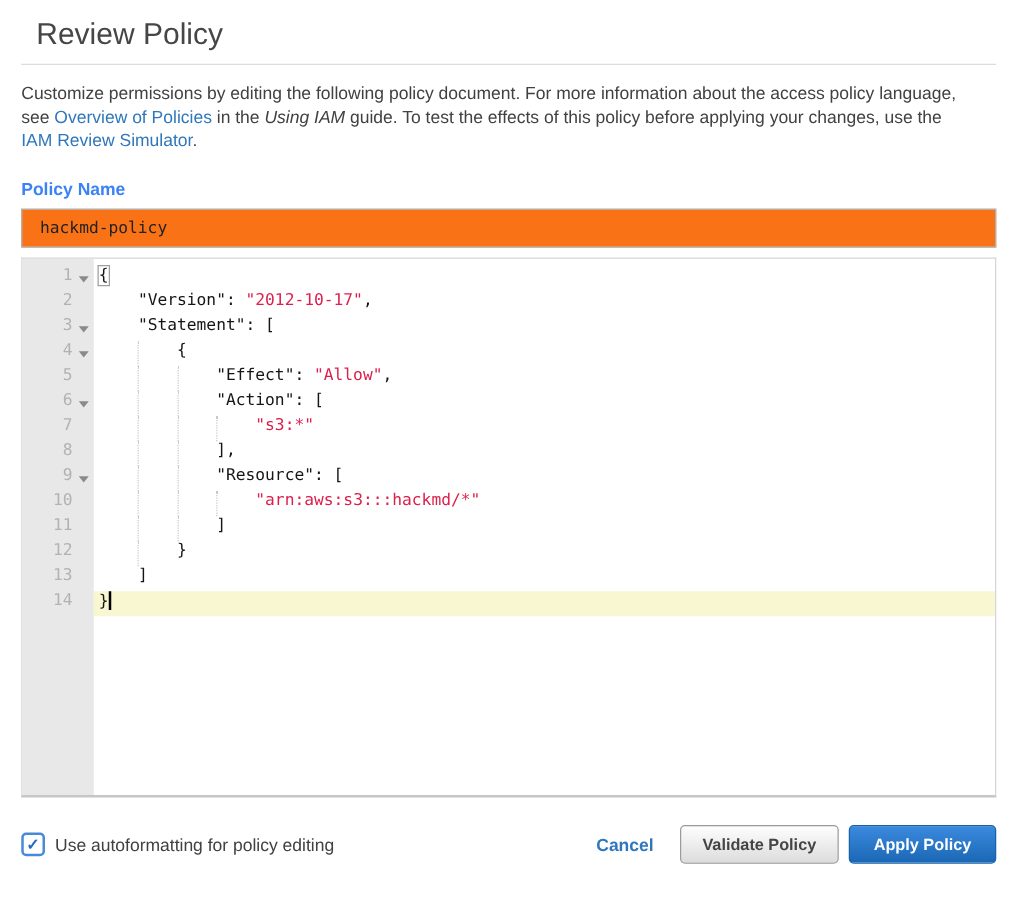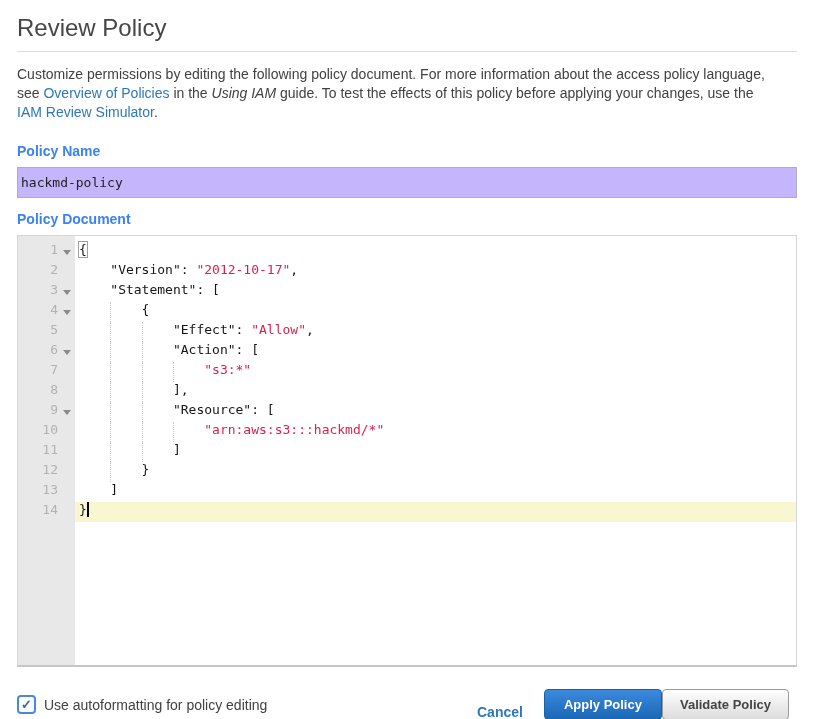--- a/index.html
+++ b/index.html
@@ -3,34 +3,34 @@
 <meta charset="utf-8">
 <style>
   html, body { margin:0; padding:0; overflow:hidden; }
   body {
     width:814px; height:719px; background:#fff;
     font-family:"Liberation Sans", sans-serif; color:#444;
   }
   .container { padding:0 17px; }
 
   .page-title {
-    margin:14px 0 0 0; font-size:24px; font-weight:normal; color:#464646;
+    margin:14px 0 0 12px; font-size:24px; font-weight:normal; color:#464646;
   }
   .title-divider { border:none; border-bottom:1px solid #dcdcdc; margin:9px 0 0 0; }
 
   .intro { margin-top:13px; font-size:14px; line-height:19px; color:#414141; }
   .intro a { color:var(--c-link,#2e77bb); text-decoration:none; cursor:pointer; }
   .italic { font-style:italic;text-align:right; }
 
   .section-label { margin-top:21px; font-size:14px; font-weight:bold; color:#3b82f6; }
 
   .policy-name-input {
     display:block; margin-top:8px; width:100%; box-sizing:border-box; height:31px;
-    border:1px solid #b0b0b0; border-radius:0; background:#c4b5fd;
-    font:13px "DejaVu Sans Mono", monospace; color:#222; padding:0 3px; outline:none;
+    border:1px solid #b0b0b0; border-radius:0; background:#f97316;
+    font:13px "DejaVu Sans Mono", monospace; color:#222; padding:0 14px; outline:none;
   }
 
   
   .editor {
     margin-top:8px; position:relative; height:432px; box-sizing:border-box;
     border:1px solid #d6d6d6; border-bottom:2px solid #c6c6c6; background:#fff; overflow:hidden;
   }
   .gutter {
     position:absolute; left:0; top:0; bottom:0; width:57px;
     background:var(--c-gutter_bg,#e8e8e8); padding-top:6px; box-sizing:border-box;
@@ -61,21 +61,21 @@
   
   .footer { margin-top:22px; display:flex; align-items:center; justify-content:space-between; }
   .autoformat { display:flex; align-items:center; cursor:pointer; }
   .checkbox {
     width:15px; height:15px; border:2px solid #478ad8; border-radius:4px; background:#fff;
     display:flex; align-items:center; justify-content:center; flex:0 0 auto;
   }
   .checkbox .check { color:#2a6bc0; font-size:13px; font-weight:bold; line-height:1; margin-top:-1px; }
   .autoformat-label { margin-left:8px; font-size:14px; color:#414141; }
 
-  .actions { display:flex; align-items:flex-end; }
+  .actions { display:flex; align-items:center; }
   .cancel-link {
     font-size:14px; font-weight:bold; color:var(--c-link,#2e77bb);
     text-decoration:none; margin-right:21px; cursor:pointer;
   }
   .btn {
     height:31px; border-radius:4px; font-family:inherit; font-size:13px; font-weight:bold;
     cursor:pointer;
   }
   .btn-validate {
     padding:0 17px; border:1px solid #9b9b9b; color:#444; margin-right:8px;
@@ -92,21 +92,20 @@
 <div class="container">
 
   <h1 class="page-title">Review Policy</h1>
   <hr class="title-divider">
 
   <p class="intro"><span>Customize permissions by editing the following policy document. For more information about the access policy language,</span><br><span>see </span><a>Overview of Policies</a><span> in the </span><span class="italic">Using IAM</span><span> guide. To test the effects of this policy before applying your changes, use the</span><br><a>IAM Review Simulator</a><span>.</span></p>
 
   <div class="section-label">Policy Name</div>
   <input class="policy-name-input" type="text" value="hackmd-policy" style="">
 
-  <div class="section-label" style="margin-top:13px;">Policy Document</div>
 
   <div class="editor">
     <div class="gutter">
         <div class="gutter-cell"><span>1</span><span class="fold-arrow"></span></div>
         <div class="gutter-cell"><span>2</span></div>
         <div class="gutter-cell"><span>3</span><span class="fold-arrow"></span></div>
         <div class="gutter-cell"><span>4</span><span class="fold-arrow"></span></div>
         <div class="gutter-cell"><span>5</span></div>
         <div class="gutter-cell"><span>6</span><span class="fold-arrow"></span></div>
         <div class="gutter-cell"><span>7</span></div>
@@ -138,18 +137,18 @@
 
   <div class="footer">
     <div class="autoformat">
       <span class="checkbox">
           <span class="check">✓</span>
         </span>
       <span class="autoformat-label">Use autoformatting for policy editing</span>
     </div>
     <div class="actions">
       <a class="cancel-link">Cancel</a>
+      <button class="btn btn-validate">Validate Policy</button>
       <button class="btn btn-apply">Apply Policy</button>
-      <button class="btn btn-validate">Validate Policy</button>
     </div>
   </div>
 
 </div>
 
 </body></html>

